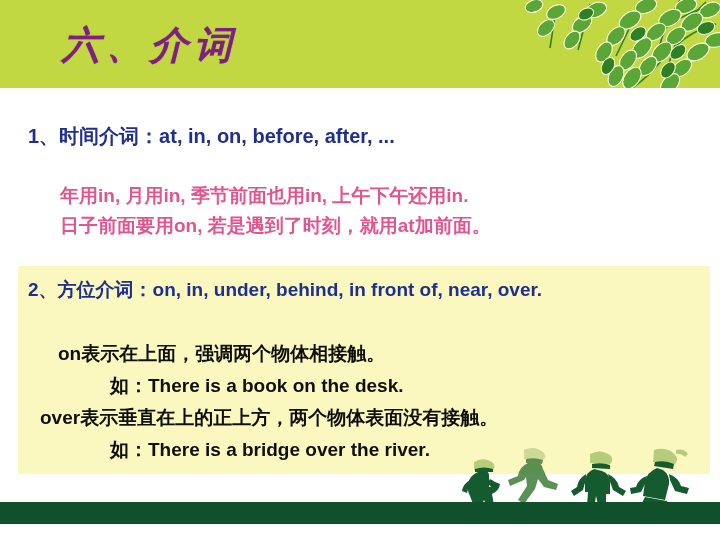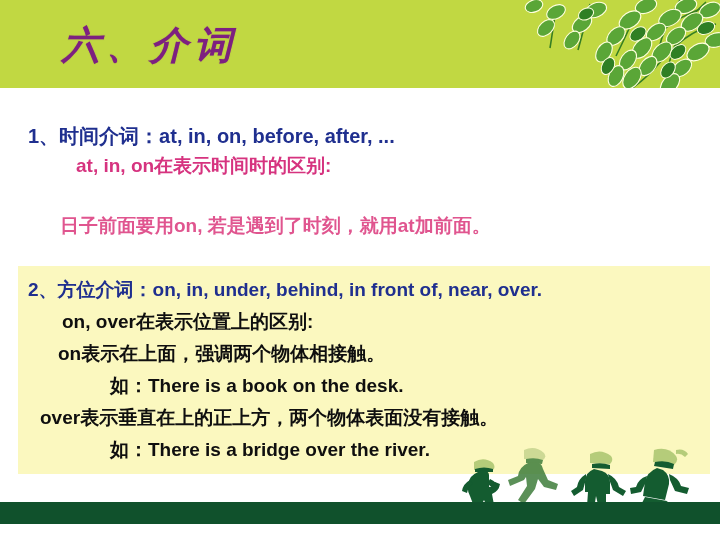--- a/index.html
+++ b/index.html
@@ -244,27 +244,26 @@
         </g>
         <circle cx="176" cy="96" r="7" fill="#e8e05a" stroke="#ffffdd" stroke-width="1"></circle>
       </svg>
     </div>
 
     <div class="title-text">六、介词</div>
   </div>
 
   <div class="section-one">
     <div class="line s1-l1">1、时间介词：at, in, on, before, after, ...</div>
-    <div class="line s1-l2">at, in, on在表示时间时的区别:</div>
+    <div class="line s1-l3">年用in, 月用in, 季节前面也用in, 上午下午还用in.</div>
     <div class="line s1-l4">日子前面要用on, 若是遇到了时刻，就用at加前面。</div>
   </div>
 
   <div class="yellow-box">
     <div class="line s2-l1">2、方位介词：on, in, under, behind, in front of, near, over.</div>
-    <div class="line s2-l2">on, over在表示位置上的区别:</div>
     <div class="line s2-l4">如：There is a book on the desk.</div>
     <div class="line s2-l3">on表示在上面，强调两个物体相接触。</div>
     <div class="line s2-l5">over表示垂直在上的正上方，两个物体表面没有接触。</div>
     <div class="line s2-l6">如：There is a bridge over the river.</div>
   </div>
 
   <div class="kids">
     <svg width="270" height="80" viewBox="0 0 270 80" xmlns="http://www.w3.org/2000/svg">
 
       <g>

